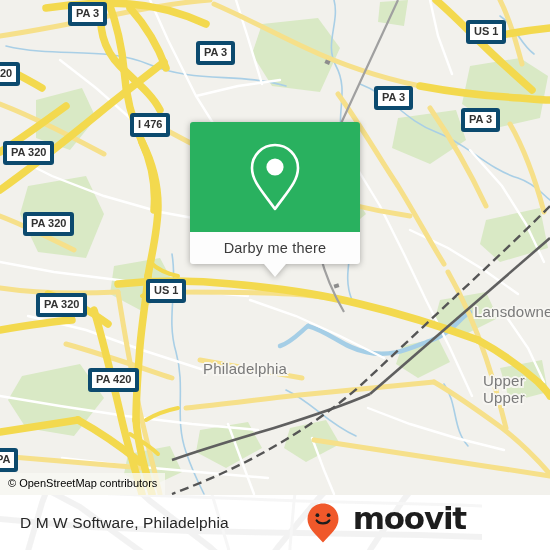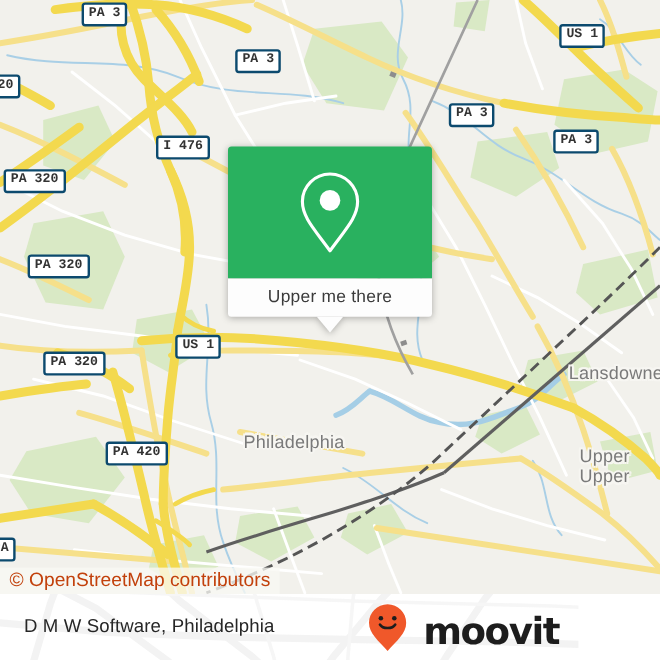--- a/index.html
+++ b/index.html
@@ -49,41 +49,41 @@
        0   -1.8px 0 #f7f6f2, 0 1.8px 0 #f7f6f2,
       -1.8px 0 0 #f7f6f2, 1.8px 0 0 #f7f6f2;
     pointer-events: none;
   }
   .place-label.two-line { line-height: 17px; }
 
   
   .shield {
     position: absolute;
     background: #ffffff;
-    border: 2px solid #0c4a6e;
+    border: 4px solid #0c4a6e;
     border-radius: 3px;
     color: #333333;
-    font-family: Liberation Mono, monospace;
+    font-family: Liberation Sans, sans-serif;
     font-size: 11px;
     font-weight: bold;
     line-height: 13px;
     padding: 1px 4px 2px 4px;
     white-space: nowrap;
     box-sizing: border-box;
   }
 
   
   #attribution {
     position: absolute;
     left: 0;
     bottom: 0;
     background: rgba(248,248,244,0.78);
-    color: #c2410c;
+    color: #000000;
     font-family: "Liberation Sans", sans-serif;
-    font-size: 16px;
+    font-size: 11px;
     line-height: 19px;
     padding: 1px 8px 2px 8px;
     white-space: nowrap;
   }
 
   
   #popup {
     position: absolute;
     left: 190px;
     top: 122px;
@@ -150,21 +150,21 @@
     font-size: 15.5px;
     letter-spacing: .1px;
     white-space: nowrap;
   }
   #moovit-logo {
     position: absolute;
     right: 16px;
     top: 50%;
     transform: translateY(-50%);
     display: flex;
-    align-items: flex-end;
+    align-items: flex-start;
     gap: 14px;
   }
   #moovit-wordmark {
     color: #1d1d1d;
     font-family: "DejaVu Sans", sans-serif;
     font-size: 31px;
     font-weight: bold;
     letter-spacing: -1.2px;
     line-height: 31px;
   }
@@ -344,21 +344,21 @@
 
     <div id="popup">
       <div id="popup-head">
         <svg width="58" height="72" viewBox="0 0 58 72">
           <path d="M29 4 C16.3 4, 6 14.3, 6 27 C6 40, 16 50, 29 68
                    C42 50, 52 40, 52 27 C52 14.3, 41.7 4, 29 4 Z" fill="none" stroke="#ffffff" stroke-width="2.6" stroke-linejoin="round"></path>
           <circle cx="29" cy="26" r="8.6" fill="#ffffff"></circle>
         </svg>
       </div>
       <div id="popup-foot">
-        <span id="popup-foot-label">Upper me there</span>
+        <span id="popup-foot-label">Darby me there</span>
         <div id="popup-tail"></div>
       </div>
     </div>
 
     <div id="attribution">© OpenStreetMap contributors</div>
 
   </div>
 
   <div id="bottombar">
 

